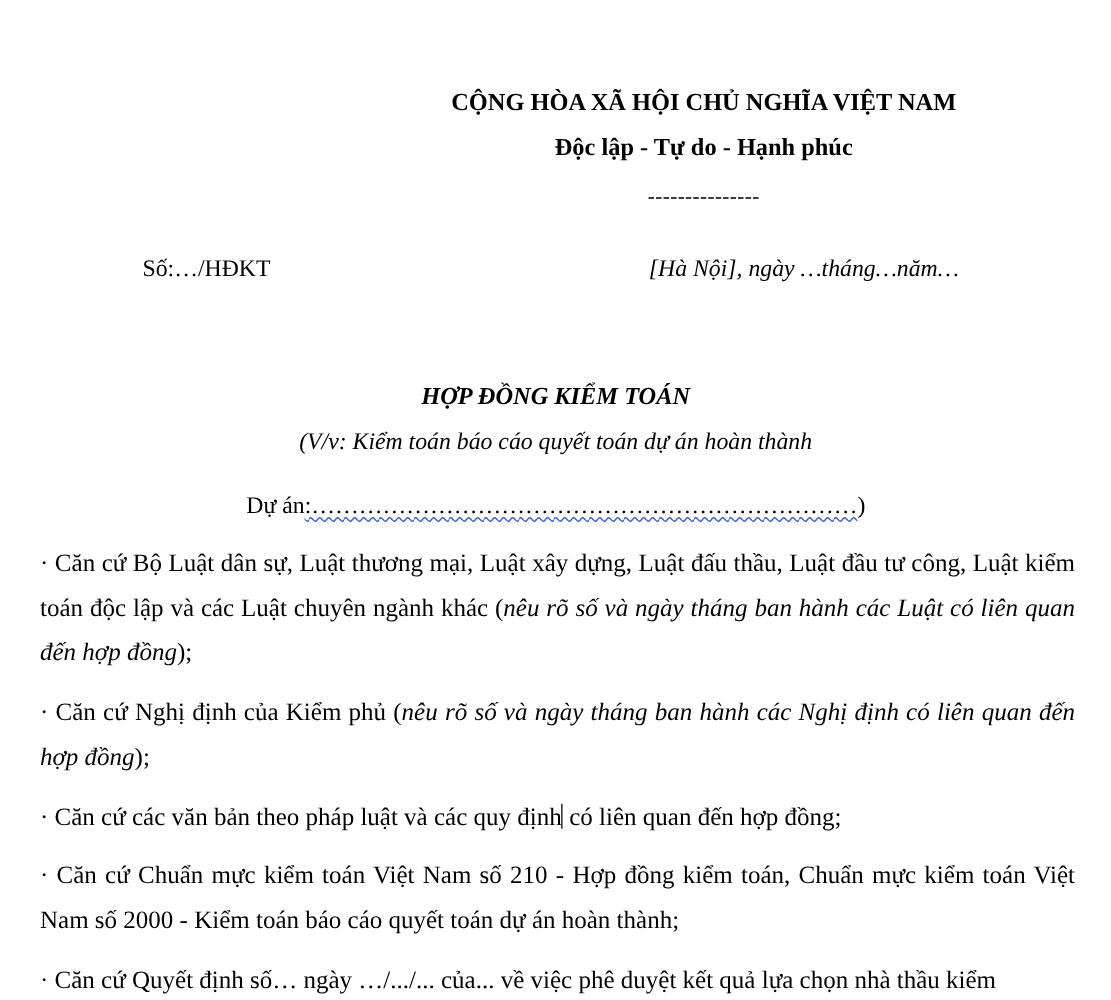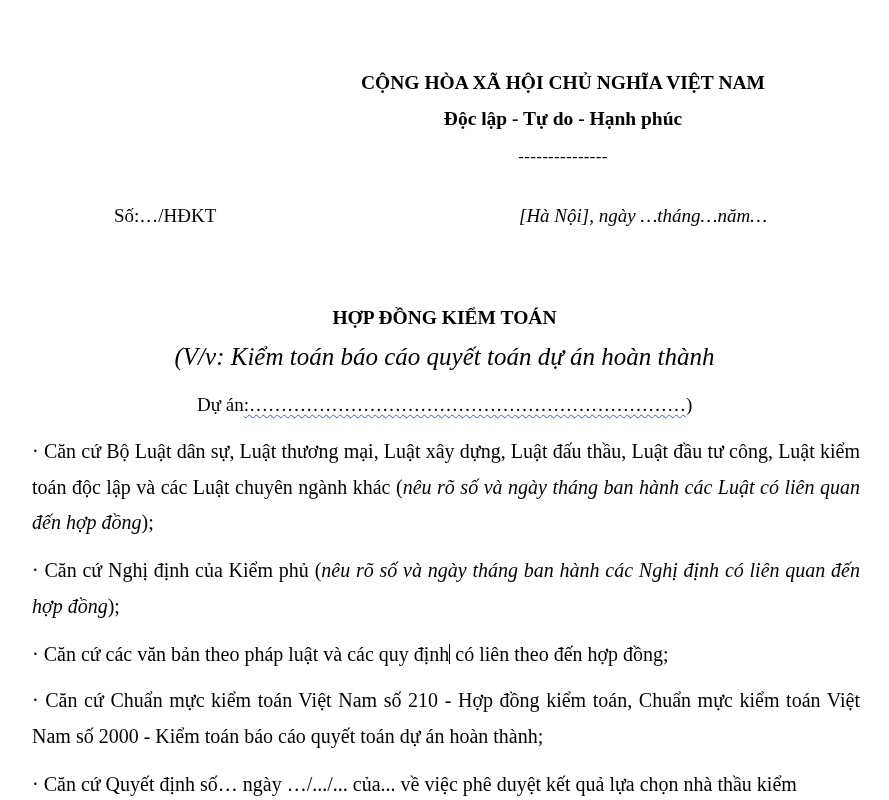--- a/index.html
+++ b/index.html
@@ -10,22 +10,22 @@
   }
   .abs { position: absolute; white-space: nowrap; }
   .bold { font-weight: bold; }
   .ital { font-style: italic; }
   .center { text-align: center; }
   .header1 { left: 0; width: 1126px; top: 72px; font-size: 19.5px; }
   .header2 { left: 0; width: 1126px; top: 108px; font-size: 19.5px; }
   .dashes { left: 0; width: 1126px; top: 147px; font-size: 17px; letter-spacing: 0.3px; }
   .so { left: 114px; top: 205px; }
   .place { left: 519px; top: 205px; }
-  .title { left: 0; width: 889px; top: 307px; font-size: 19.5px; }
-  .subtitle { left: 0; width: 889px; top: 343px; font-size: 25px; }
+  .title { left: 0; width: 889px; top: 307px; font-size: 19.5px; font-style: italic; }
+  .subtitle { left: 0; width: 889px; top: 343px; font-size: 19px; }
   .duan { left: 197px; top: 394px; text-align: center; }
   .squig { text-decoration: underline wavy #3a5fcd; text-decoration-thickness: 1px; text-underline-offset: 3px; }
   .para { left: 32px; width: 828px; font-size: 20px; line-height: 35.5px; white-space: normal; text-align: justify; }
   .p1 { top: 434px; }
   .p2 { top: 553px; }
   .p3 { top: 637px; }
   .p4 { top: 683px; }
   .p5 { top: 767px; }
   .caret { display: inline-block; width: 1px; height: 20px; background: #000; vertical-align: -3px; }
 </style>
@@ -50,21 +50,21 @@
 
   <div class="abs para p1">
     <span>·</span><span> Căn cứ Bộ Luật dân sự, Luật thương mại, Luật xây dựng, Luật đấu thầu, Luật đầu tư công, Luật kiểm toán độc lập và các Luật chuyên ngành khác (</span><span class="ital">nêu rõ số và ngày tháng ban hành các Luật có liên quan đến hợp đồng</span><span>);</span>
   </div>
 
   <div class="abs para p2">
     <span>·</span><span> Căn cứ Nghị định của Kiểm phủ (</span><span class="ital">nêu rõ số và ngày tháng ban hành các Nghị định có liên quan đến hợp đồng</span><span>);</span>
   </div>
 
   <div class="abs para p3">
-    <span>·</span><span> Căn cứ các văn bản theo pháp luật và các quy định</span><span class="caret"></span><span> có liên theo đến hợp đồng;</span>
+    <span>·</span><span> Căn cứ các văn bản theo pháp luật và các quy định</span><span class="caret"></span><span> có liên quan đến hợp đồng;</span>
   </div>
 
   <div class="abs para p4">
     <span>·</span><span> Căn cứ Chuẩn mực kiểm toán Việt Nam số 210 - Hợp đồng kiểm toán, Chuẩn mực kiểm toán Việt Nam số 2000 - Kiểm toán báo cáo quyết toán dự án hoàn thành;</span>
   </div>
 
   <div class="abs para p5">
     <span>·</span><span> Căn cứ Quyết định số… ngày …/.../... của... về việc phê duyệt kết quả lựa chọn nhà thầu kiểm</span>
   </div>
 

